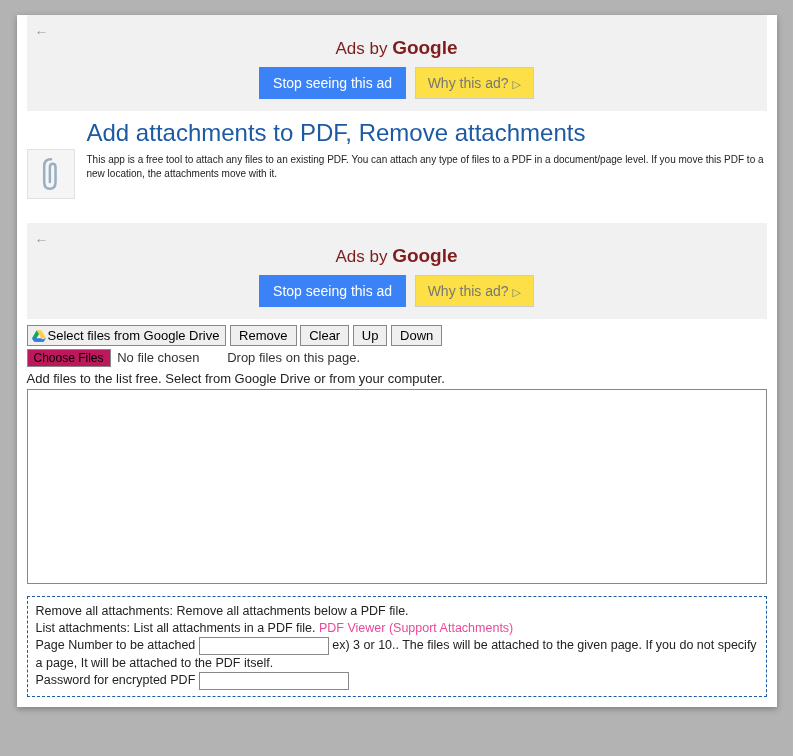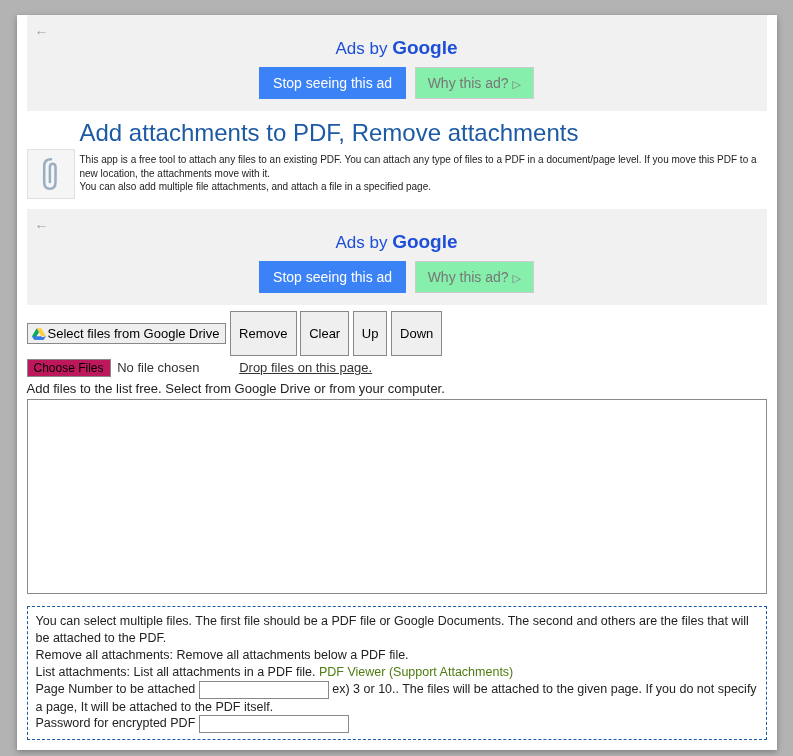--- a/index.html
+++ b/index.html
@@ -22,49 +22,49 @@
     padding: 8px 8px 12px 8px;
     margin-bottom: 6px;
   }
   .ad-block .back-arrow {
     color: #999;
     font-size: 14px;
     line-height: 1;
   }
   .ad-title {
     text-align: center;
-    color: #1d4ed8;
+    color: #7f1d1d;
     font-size: 17px;
     margin-bottom: 8px;
   }
   .ad-title .g { font-family: Arial, sans-serif; font-weight: bold; font-size: 19px; }
   .ad-buttons { text-align: center; }
   .btn-blue {
     background: #3b82f6;
     color: #ffffff;
     border: none;
     padding: 8px 14px;
     font-size: 14px;
     cursor: pointer;
   }
   .btn-outline {
-    background: #86efac;
+    background: #fde047;
     color: #777;
     border: 1px solid #ccc;
     padding: 7px 12px;
     font-size: 14px;
     cursor: pointer;
     margin-left: 4px;
   }
   .btn-outline .tri { font-size: 11px; }
   .header-row {
     display: flex;
     align-items: flex-start;
-    gap: 5px;
-    margin-bottom: 2px;
+    gap: 12px;
+    margin-bottom: 16px;
   }
   .clip-box {
     width: 48px; height: 50px;
     background: #f5f5f5;
     border: 1px solid #e0e0e0;
     display: flex; align-items: center; justify-content: center;
     flex-shrink: 0;
     margin-top: 32px;
   }
   .clip-svg { width: 28px; height: 34px; }
@@ -80,21 +80,21 @@
     color: #222;
     line-height: 1.35;
   }
   .toolbar {
     margin-top: 6px;
     font-size: 13px;
   }
   .btn {
     background: #efefef;
     border: 1px solid #888;
-    padding: 14px 8px;
+    padding: 2px 8px;
     font-size: 13px;
     cursor: pointer;
     font-family: inherit;
   }
   .gdrive-btn {
     padding: 2px 6px 2px 4px;
   }
   .gdrive-icon {
     width: 14px; height: 12px;
     display: inline-block;
@@ -107,21 +107,21 @@
     color: #333;
   }
   .file-row .choose {
     background: #be185d;
     border: 1px solid #888;
     padding: 1px 6px;
     font-size: 12px;
     cursor: pointer;
   }
   .file-row .nofile { margin-left: 3px; }
-  .file-row .drop { margin-left: 36px; text-decoration: underline; }
+  .file-row .drop { margin-left: 24px; }
   .instr {
     font-size: 13px;
     color: #222;
     margin-top: 4px;
   }
   .listbox {
     width: 100%;
     height: 195px;
     border: 1px solid #888;
     margin-top: 3px;
@@ -130,21 +130,21 @@
     overflow-y: scroll;
   }
   .dashed-box {
     border: 1px dashed #1c5aa3;
     padding: 6px 8px;
     font-size: 12.5px;
     color: #222;
     line-height: 1.35;
     margin-top: 12px;
   }
-  .dashed-box a { color: #4d7c0f; text-decoration: none; }
+  .dashed-box a { color: #ec4899; text-decoration: none; }
   .dashed-box input[type="text"] {
     border: 1px solid #888;
     font-size: 12px;
     padding: 1px 3px;
     height: 18px;
     vertical-align: middle;
   }
 </style>
 </head>
 <body>
@@ -165,21 +165,21 @@
   <div class="header-row">
     <div class="clip-box">
       <svg class="clip-svg" viewBox="0 0 24 30">
         <path d="M12 2 C8 2 6 4 6 8 L6 22 C6 26 8 28 11 28 C14 28 16 26 16 22 L16 9 C16 7 15 6 13.5 6 C12 6 11 7 11 9 L11 22" stroke="#9aaec2" stroke-width="2.2" fill="none" stroke-linecap="round"></path>
       </svg>
     </div>
     <div>
       <h1 class="title">Add attachments to PDF, Remove attachments</h1>
       <div class="desc">
         <span>This app is a free tool to attach any files to an existing PDF. You can attach any type of files to a PDF in a document/page level. If you move this PDF to a new location, the attachments move with it.</span><br>
-        <span>You can also add multiple file attachments, and attach a file in a specified page.</span><br>
+        <br>
         <br>
       </div>
     </div>
   </div>
 
   <div class="ad-block">
     <div class="back-arrow">←</div>
     <div class="ad-title">
       <span>Ads by </span><span class="g">Google</span>
     </div>
@@ -208,21 +208,20 @@
     <button class="choose">Choose Files</button>
     <span class="nofile">No file chosen</span>
     <span class="drop">Drop files on this page.</span>
   </div>
 
   <div class="instr">Add files to the list free. Select from Google Drive or from your computer.</div>
 
   <div class="listbox"></div>
 
   <div class="dashed-box">
-    <div>You can select multiple files. The first file should be a PDF file or Google Documents. The second and others are the files that will be attached to the PDF.</div>
     <div>Remove all attachments: Remove all attachments below a PDF file.</div>
     <div>
       <span>List attachments: List all attachments in a PDF file.  </span><a href="#">PDF Viewer (Support Attachments)</a>
     </div>
     <div>
       <span>Page Number to be attached </span><input type="text" style="width: 130px;"><span> ex) 3 or 10.. The files will be attached to the given page. If you do not specify a page, It will be attached to the PDF itself.</span>
     </div>
     <div>
       <span>Password for encrypted PDF </span><input type="text" style="width: 150px;">
     </div>

